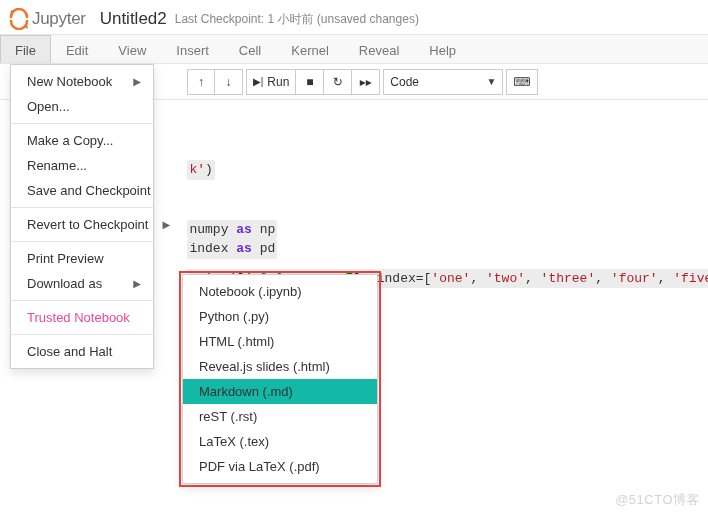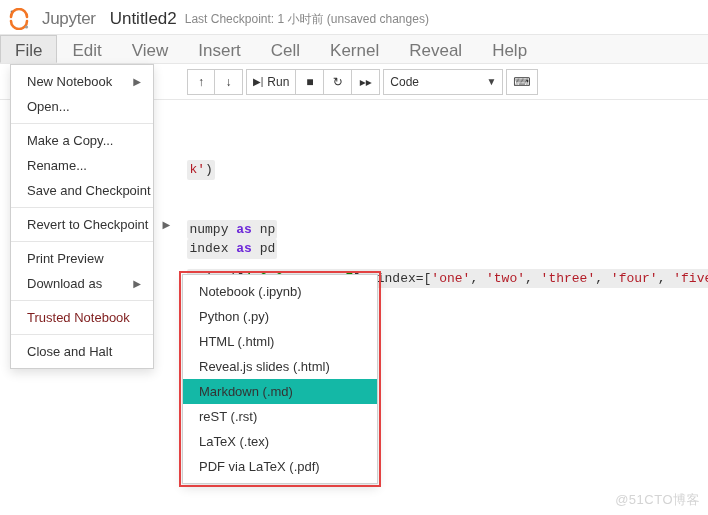--- a/index.html
+++ b/index.html
@@ -17,21 +17,21 @@
   
   .header {
     display: flex;
     align-items: center;
     padding: 6px 8px 2px 8px;
     height: 34px;
   }
   .logo {
     display: flex;
     align-items: center;
-    gap: 12px;
+    gap: 2px;
     font-size: 17px;
     color: #757575;
     letter-spacing: -0.3px;
   }
   .logo-icon { width: 22px; height: 22px; position: relative; }
   .logo-icon svg { width: 22px; height: 22px; }
   .nb-title {
     margin-left: 14px;
     font-size: 17px;
     color: #333;
@@ -47,21 +47,21 @@
     display: flex;
     border-top: 1px solid #e7e7e7;
     border-bottom: 1px solid #e7e7e7;
     background: #f8f8f8;
     height: 30px;
     align-items: stretch;
   }
   .menubar .menu {
     padding: 0 14px;
     line-height: 29px;
-    font-size: 17px;
+    font-size: 13px;
     color: #777;
     cursor: default;
     border: 1px solid transparent;
   }
   .menubar .menu.active {
     background: #eaeaea;
     border: 1px solid #ccc;
     border-bottom: 1px solid #eaeaea;
     color: #555;
     position: relative;
@@ -116,21 +116,21 @@
   .dropdown .item, .dropdown .item-disabled {
     padding: 5px 26px 5px 16px;
     font-size: 13px;
     color: #333;
     white-space: nowrap;
     display: flex;
     justify-content: space-between;
     align-items: center;
     min-width: 156px;
   }
-  .dropdown .item-disabled { color: #7f1d1d; }
+  .dropdown .item-disabled { color: #ec4899; }
   .dropdown .sep { height: 1px; background: #e5e5e5; margin: 4px 0; }
   .dropdown .caret { font-size: 10px; color: #666; margin-left: 14px; }
   .dropdown.file { top: 64px; left: 10px; width: 144px; }
   .dropdown.sub {
     top: 274px; left: 182px; width: 196px;
     outline: 2px solid #e34242;
     outline-offset: 1px;
   }
   .dropdown.sub .item.hi { background: #14b8a6; }
   

